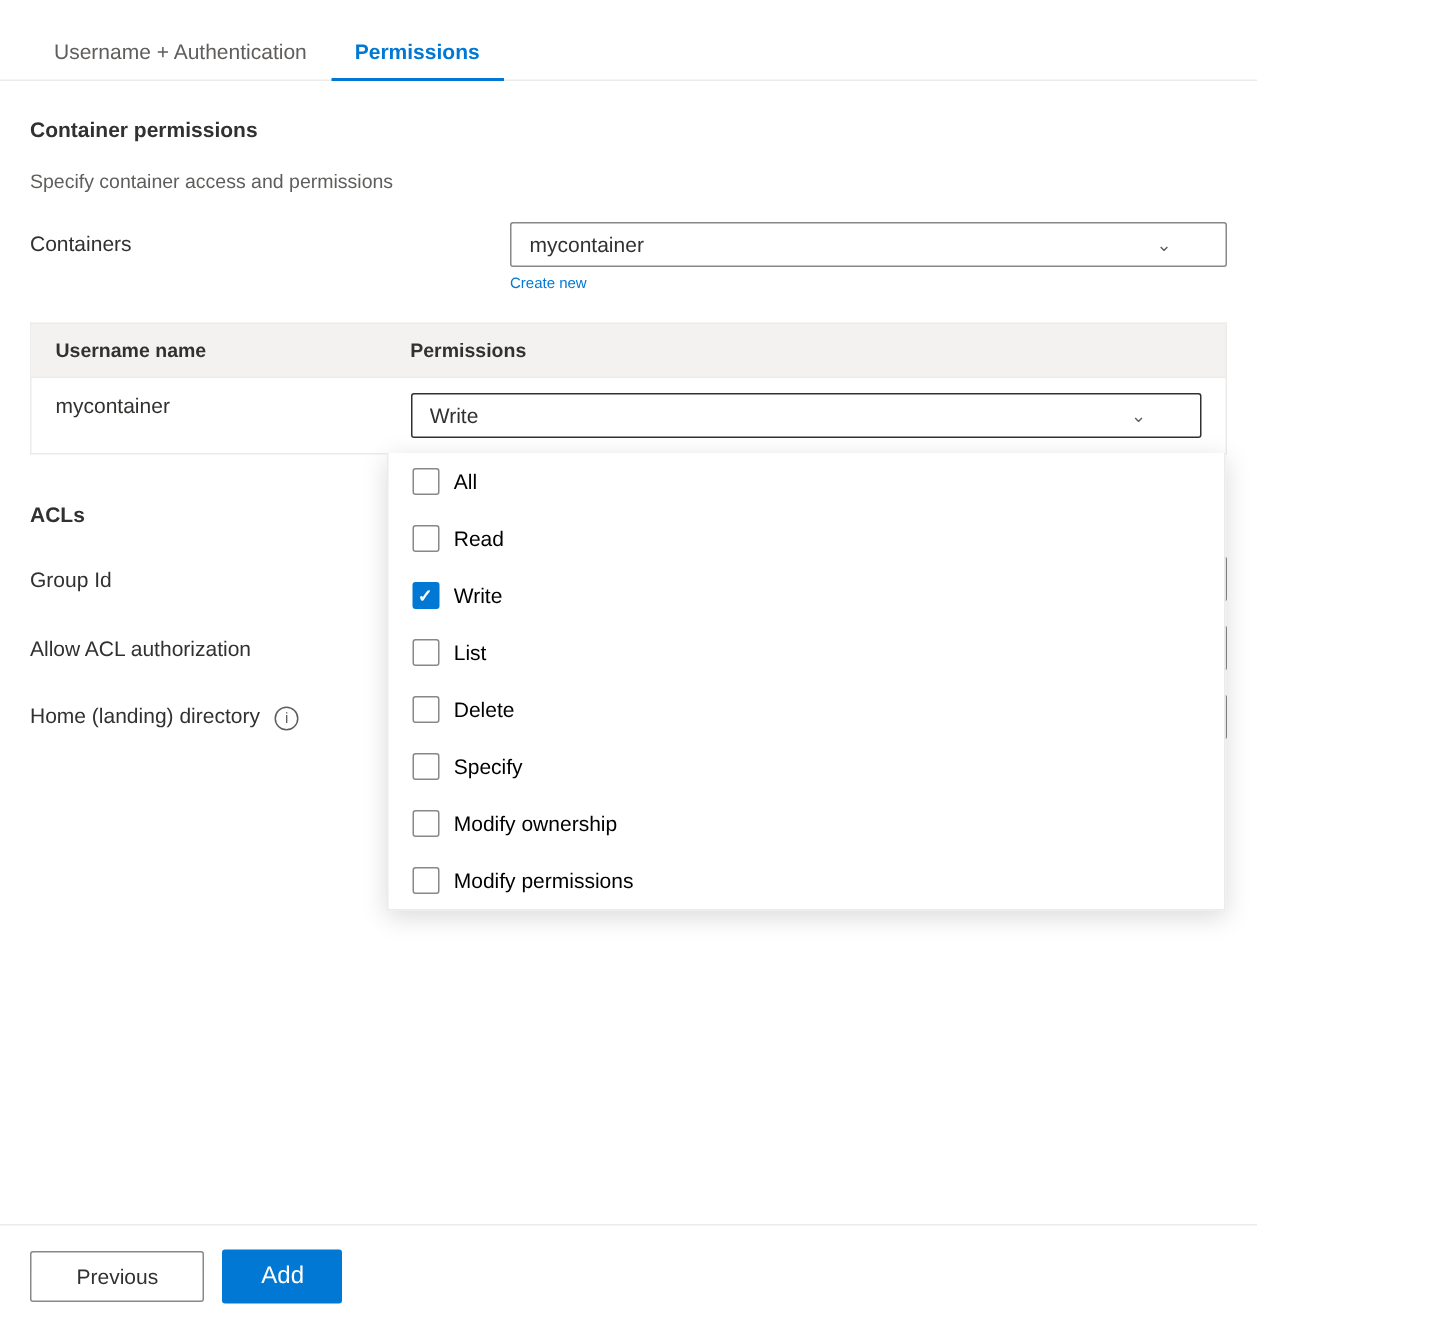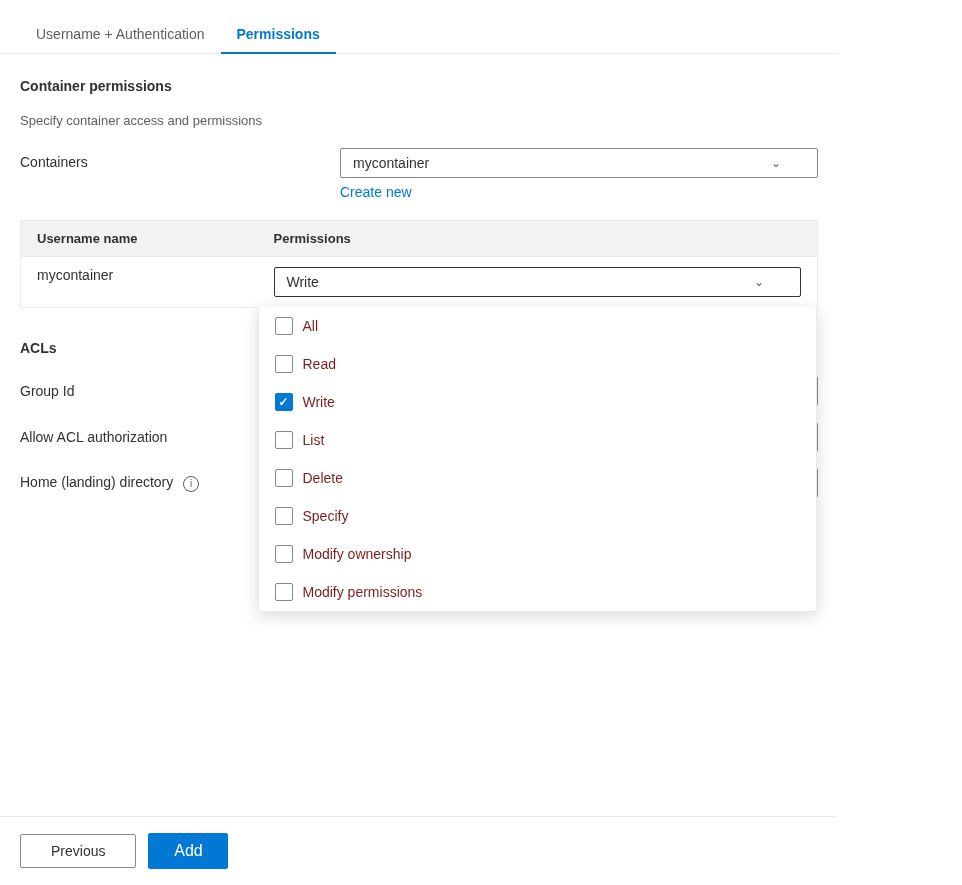--- a/index.html
+++ b/index.html
@@ -95,21 +95,21 @@
       cursor: pointer;
       border-radius: 2px;
     }
     .dropdown-trigger .chevron {
       font-size: 12px;
       color: #605e5c;
     }
 
     .create-new-link {
       color: #0078d4;
-      font-size: 14px;
+      font-size: 10px;
       cursor: pointer;
       text-decoration: none;
       display: inline-block;
       margin-top: 6px;
     }
 
     
     .permissions-table {
       width: 100%;
       max-width: 916px;
@@ -169,21 +169,21 @@
       box-shadow: 0 4px 16px rgba(0,0,0,0.15);
       z-index: 100;
       border-top: none;
     }
     .dropdown-item {
       display: flex;
       align-items: center;
       padding: 10px 16px;
       cursor: pointer;
       font-size: 14px;
-      color: #7f1d1d;
+      color: #000000;
     }
 
     
     .checkbox {
       width: 18px;
       height: 18px;
       border: 1px solid #8a8886;
       background: #fff;
       display: inline-flex;
       align-items: center;

